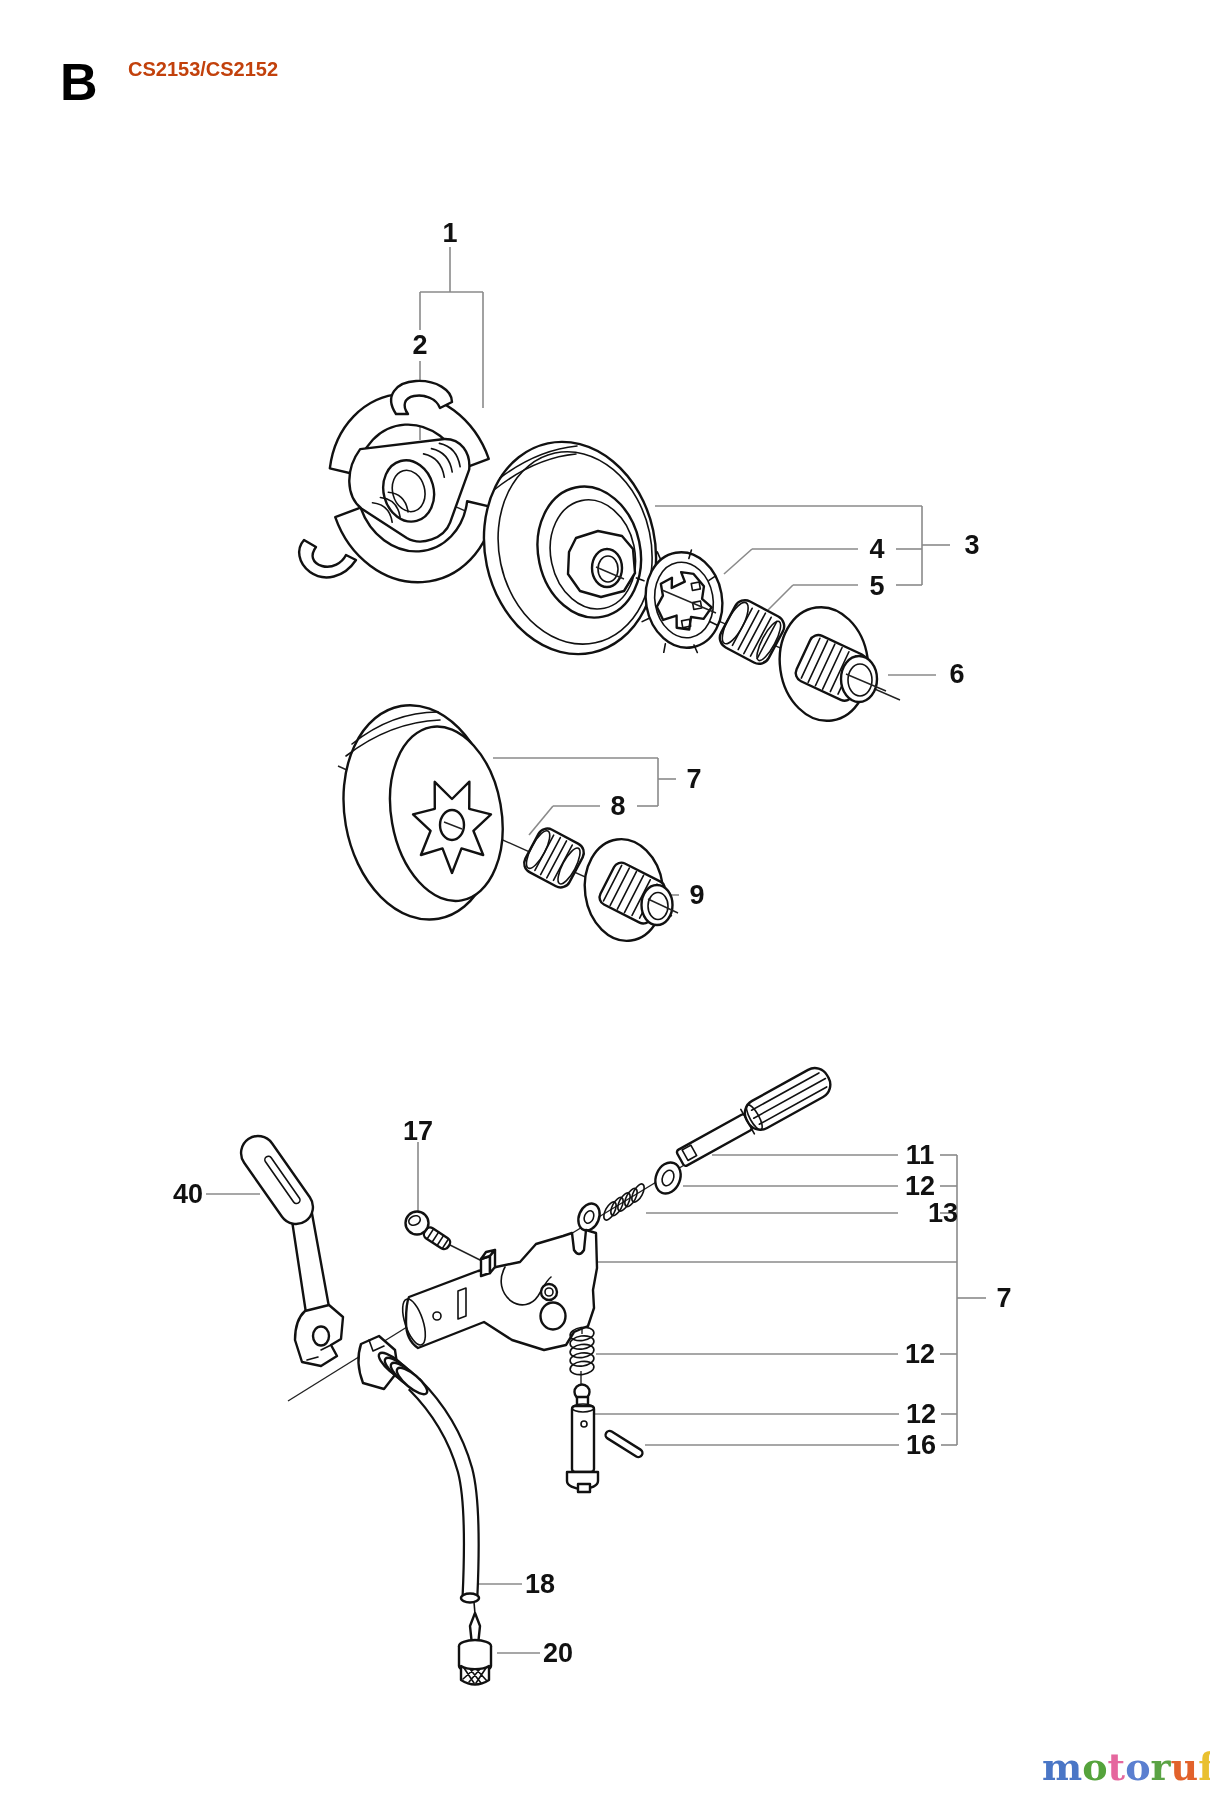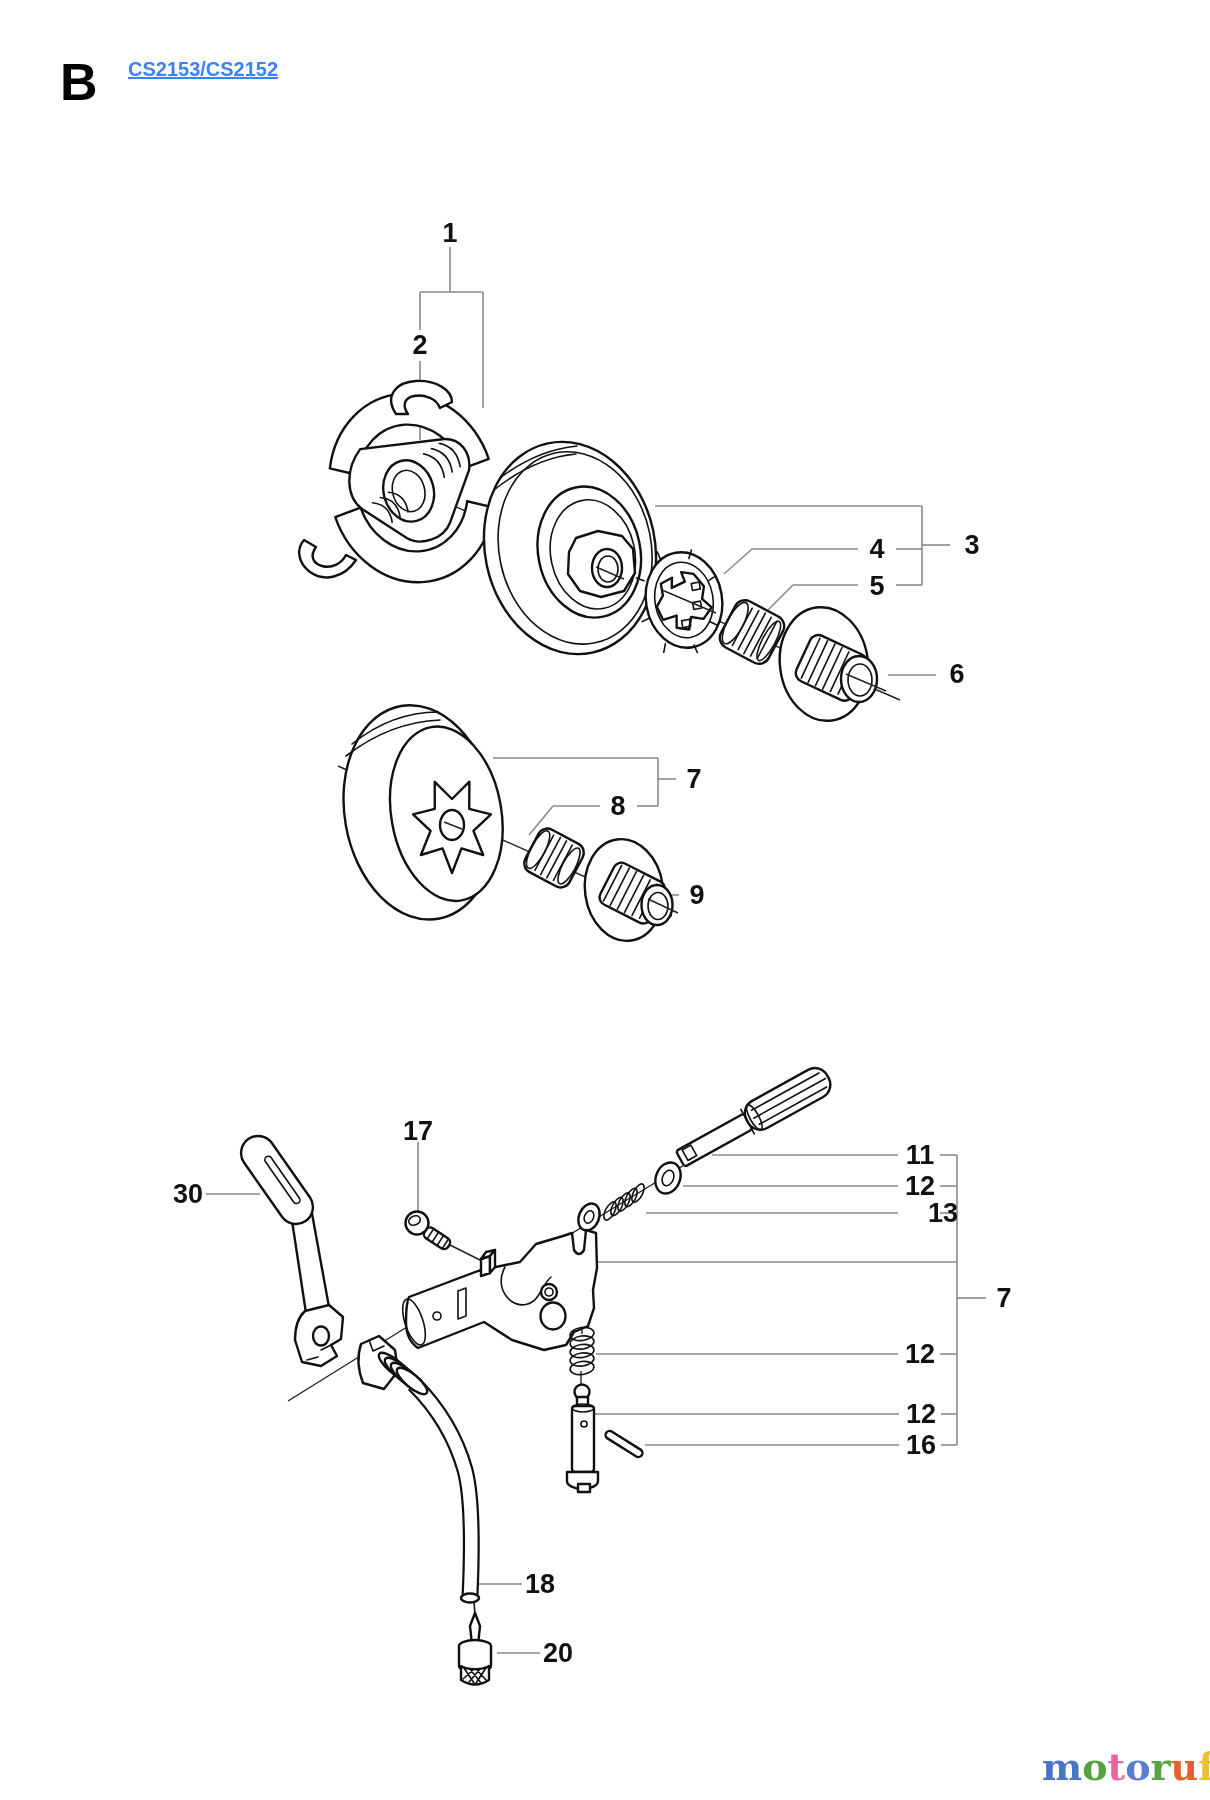--- a/index.html
+++ b/index.html
@@ -2,21 +2,21 @@
 <html><head>
 <meta charset="utf-8">
 <style>
   html,body{margin:0;padding:0;background:#e8e8e8;}
   .page{position:relative;width:1210px;height:1800px;background:#ffffff;overflow:hidden;
         font-family:"Liberation Sans",sans-serif;}
   .art{position:absolute;left:0;top:0;}
   .lbl{position:absolute;transform:translate(-50%,-50%);
        font:bold 27px "Liberation Sans",sans-serif;color:#111;white-space:nowrap;}
   .hdr-letter{position:absolute;left:60px;top:52px;font:bold 52px "Liberation Sans",sans-serif;color:#000;}
-  .hdr-model{position:absolute;left:128px;top:58px;font:bold 20px "Liberation Sans",sans-serif;color:#3b82f6;text-decoration:underline;}
+  .hdr-model{position:absolute;left:128px;top:58px;font:bold 20px "Liberation Sans",sans-serif;color:#c2410c;}
   .logo{position:absolute;left:1042px;top:1748px;display:flex;align-items:baseline;
         font-family:"DejaVu Serif",serif;font-weight:bold;}
   .logo .ch{font-size:38px;line-height:1;}
   svg .part{fill:#ffffff;stroke:#111111;stroke-width:2.4px;stroke-linejoin:round;}
   svg .thin{fill:none;stroke:#111111;stroke-width:1.6px;stroke-linejoin:round;stroke-linecap:round;}
   svg .leader{fill:none;stroke:#8a8a8a;stroke-width:1.6px;}
   svg .axis{fill:none;stroke:#222222;stroke-width:1.4px;}
 </style>
 </head>
 <body>
@@ -295,21 +295,21 @@
   <div class="lbl" style="left:1004px;top:1298px">7</div>
   <div class="lbl" style="left:920px;top:1155px">11</div>
   <div class="lbl" style="left:920px;top:1186px">12</div>
   <div class="lbl" style="left:943px;top:1213px">13</div>
   <div class="lbl" style="left:920px;top:1354px">12</div>
   <div class="lbl" style="left:921px;top:1414px">12</div>
   <div class="lbl" style="left:921px;top:1445px">16</div>
   <div class="lbl" style="left:418px;top:1131px">17</div>
   <div class="lbl" style="left:540px;top:1584px">18</div>
   <div class="lbl" style="left:558px;top:1653px">20</div>
-  <div class="lbl" style="left:188px;top:1194px">30</div>
+  <div class="lbl" style="left:188px;top:1194px">40</div>
 
   <div class="logo">
     <span class="ch" style="color: rgb(74, 118, 198);">m</span>
     <span class="ch" style="color: rgb(85, 163, 60);">o</span>
     <span class="ch" style="color: rgb(229, 103, 158);">t</span>
     <span class="ch" style="color: rgb(91, 127, 208);">o</span>
     <span class="ch" style="color: rgb(90, 163, 68);">r</span>
     <span class="ch" style="color: rgb(226, 98, 43);">u</span>
     <span class="ch" style="color: rgb(233, 192, 47);">f</span>
 

